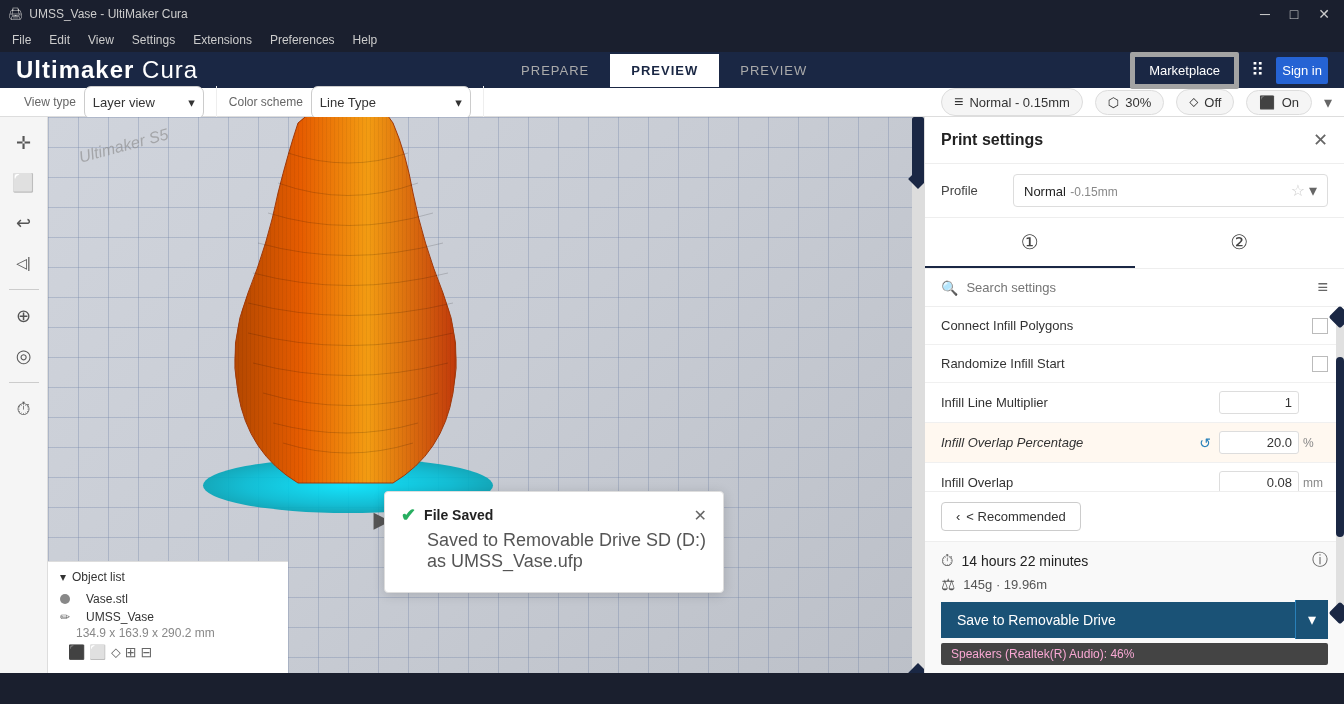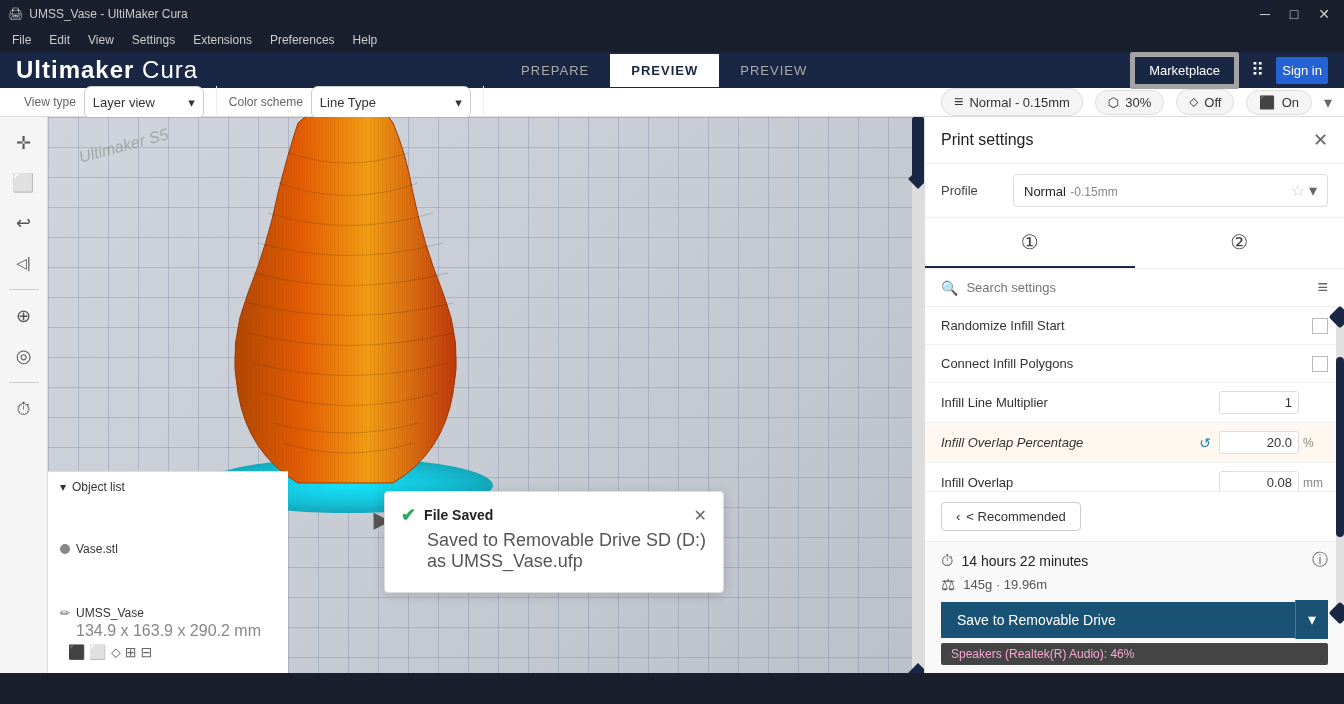--- a/index.html
+++ b/index.html
@@ -123,39 +123,39 @@
     
     .object-list {
       position: absolute; bottom: 0; left: 0; right: 0;
       background: white; border-top: 1px solid #ddd; padding: 8px 12px;
     }
     .object-list-header {
       display: flex; align-items: center; gap: 6px; font-size: 12px;
       color: #333; margin-bottom: 6px; cursor: pointer;
     }
     .object-item {
-      display: flex; align-items: center; gap: 6px;
-      font-size: 12px; color: #333; padding: 2px 0; margin-top: 46px;
+      display: flex; align-items: center; gap: 16px;
+      font-size: 12px; color: #333; padding: 2px 0;
     }
     .object-dot { width: 10px; height: 10px; background: #888; border-radius: 50%; }
     .object-name { font-weight: 500; }
-    .object-dims { font-size: 16px; color: #888; padding-left: 16px; }
+    .object-dims { font-size: 12px; color: #888; padding-left: 16px; }
     .object-icons { display: flex; gap: 4px; padding: 4px 0; padding-left: 8px; }
     .obj-icon-btn { font-size: 14px; cursor: pointer; color: #666; }
 
     
     .print-panel {
       width: 420px; background: white; border-left: 1px solid #ddd;
       display: flex; flex-direction: column; position: relative;
     }
     .panel-header {
       display: flex; align-items: center; justify-content: space-between;
       padding: 12px 16px; border-bottom: 1px solid #eee;
     }
-    .panel-title { font-size: 16px; font-weight: 400; color: #222; }
+    .panel-title { font-size: 16px; font-weight: 700; color: #222; }
     .panel-close { background: none; border: none; cursor: pointer; font-size: 18px; color: #666; }
 
     
     .profile-row {
       display: flex; align-items: center; padding: 10px 16px;
       border-bottom: 1px solid #eee; gap: 12px;
     }
     .profile-label { font-size: 13px; color: #444; min-width: 60px; }
     .profile-value {
       flex: 1; display: flex; align-items: center; justify-content: space-between;
@@ -522,28 +522,28 @@
 
     <div class="panel-search">
       <span class="search-icon-wrap">🔍</span>
       <input class="search-input" type="text" placeholder="Search settings" style="">
       <span class="menu-icon">≡</span>
     </div>
 
     <div class="settings-list">
 
       <div class="setting-row">
-        <span class="setting-name">Randomize Infill Start</span>
+        <span class="setting-name">Connect Infill Polygons</span>
         <div class="setting-value-wrap">
           <div class="setting-checkbox"></div>
         </div>
       </div>
 
       <div class="setting-row">
-        <span class="setting-name">Connect Infill Polygons</span>
+        <span class="setting-name">Randomize Infill Start</span>
         <div class="setting-value-wrap">
           <div class="setting-checkbox"></div>
         </div>
       </div>
 
       <div class="setting-row">
         <span class="setting-name">Infill Line Multiplier</span>
         <div class="setting-value-wrap">
           <input class="setting-input" type="text" value="1" style="">
           <span class="setting-unit"></span>

